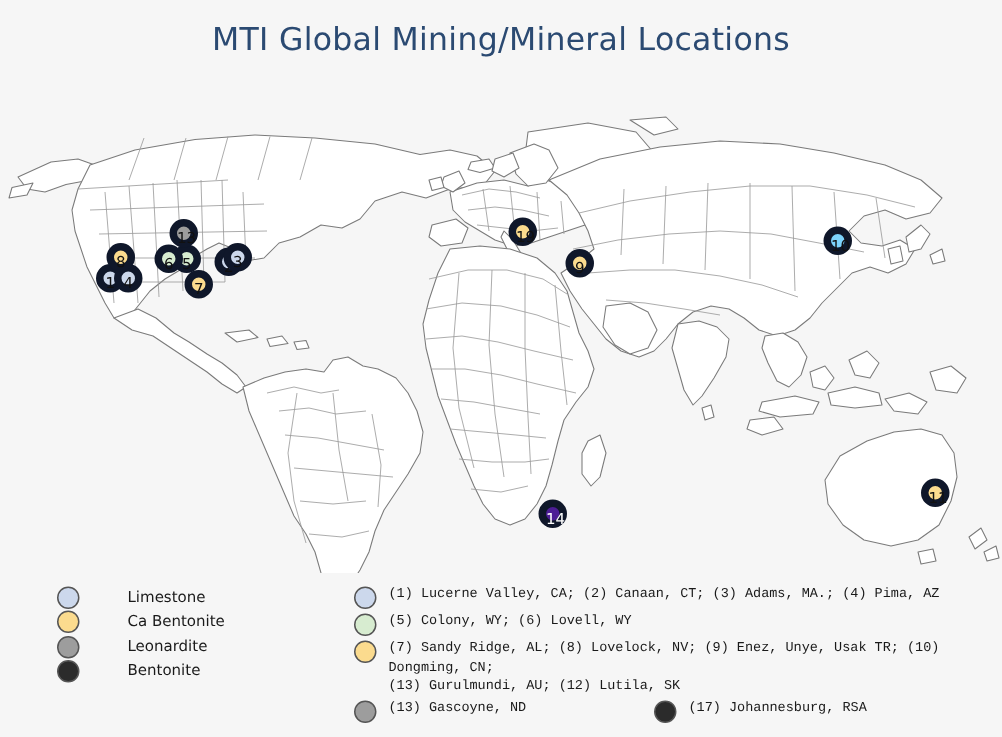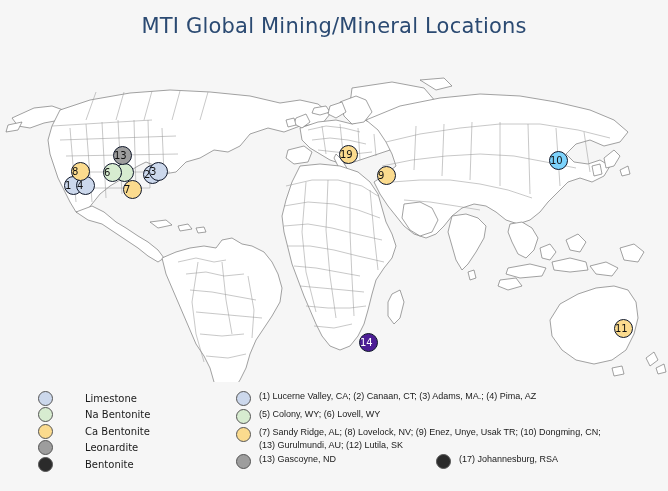--- a/index.html
+++ b/index.html
@@ -45,24 +45,25 @@
     width: 668px;
     height: 320px;
   }
 
   
   .marker {
     position: absolute;
     width: 19px;
     height: 19px;
     border-radius: 50%;
-    border: 1px solid #0f172a;
+    border: 5px solid #0f172a;
     box-sizing: border-box;
     font-size: 10px;
     line-height: 17px;
+    text-align: center;
     color: #111;
     font-family: "DejaVu Sans", sans-serif;
   }
   .marker.dark { color: #ffffff; }
 
   
   #legend-left {
     position: absolute;
     left: 38px;
     top: 390px;
@@ -107,21 +108,21 @@
     border: 1px solid #555;
     box-sizing: border-box;
     flex: none;
     margin-top: 1px;
   }
   .loc-text {
     margin-left: 8px;
     font-size: 9px;
     line-height: 12.5px;
     color: #1a1a1a;
-    font-family: Liberation Sans, sans-serif;
+    font-family: Liberation Mono, monospace;
   }
   .loc-row.inline-pair {
     position: relative;
   }
   .loc-right-group {
     position: absolute;
     left: 200px;
     top: 0;
     display: flex;
     align-items: flex-start;
@@ -322,24 +323,20 @@
         <div class="marker dark" title="Johannesburg, RSA" style="left: 359px; top: 271px; background: #4c1d95;"><span>14</span></div>
       </div>
   </div>
 
   <div id="legend-left">
       <div class="legend-row">
         <span class="swatch" style="background: rgb(204, 216, 236);"></span>
         <span class="legend-label">Limestone</span>
       </div>
       <div class="legend-row">
-        <span class="swatch" style="background: rgb(215, 236, 208);"></span>
-        <span class="legend-label">Na Bentonite</span>
-      </div>
-      <div class="legend-row">
         <span class="swatch" style="background: rgb(251, 219, 142);"></span>
         <span class="legend-label">Ca Bentonite</span>
       </div>
       <div class="legend-row">
         <span class="swatch" style="background: rgb(157, 157, 157);"></span>
         <span class="legend-label">Leonardite</span>
       </div>
       <div class="legend-row">
         <span class="swatch" style="background: rgb(43, 43, 43);"></span>
         <span class="legend-label">Bentonite</span>

